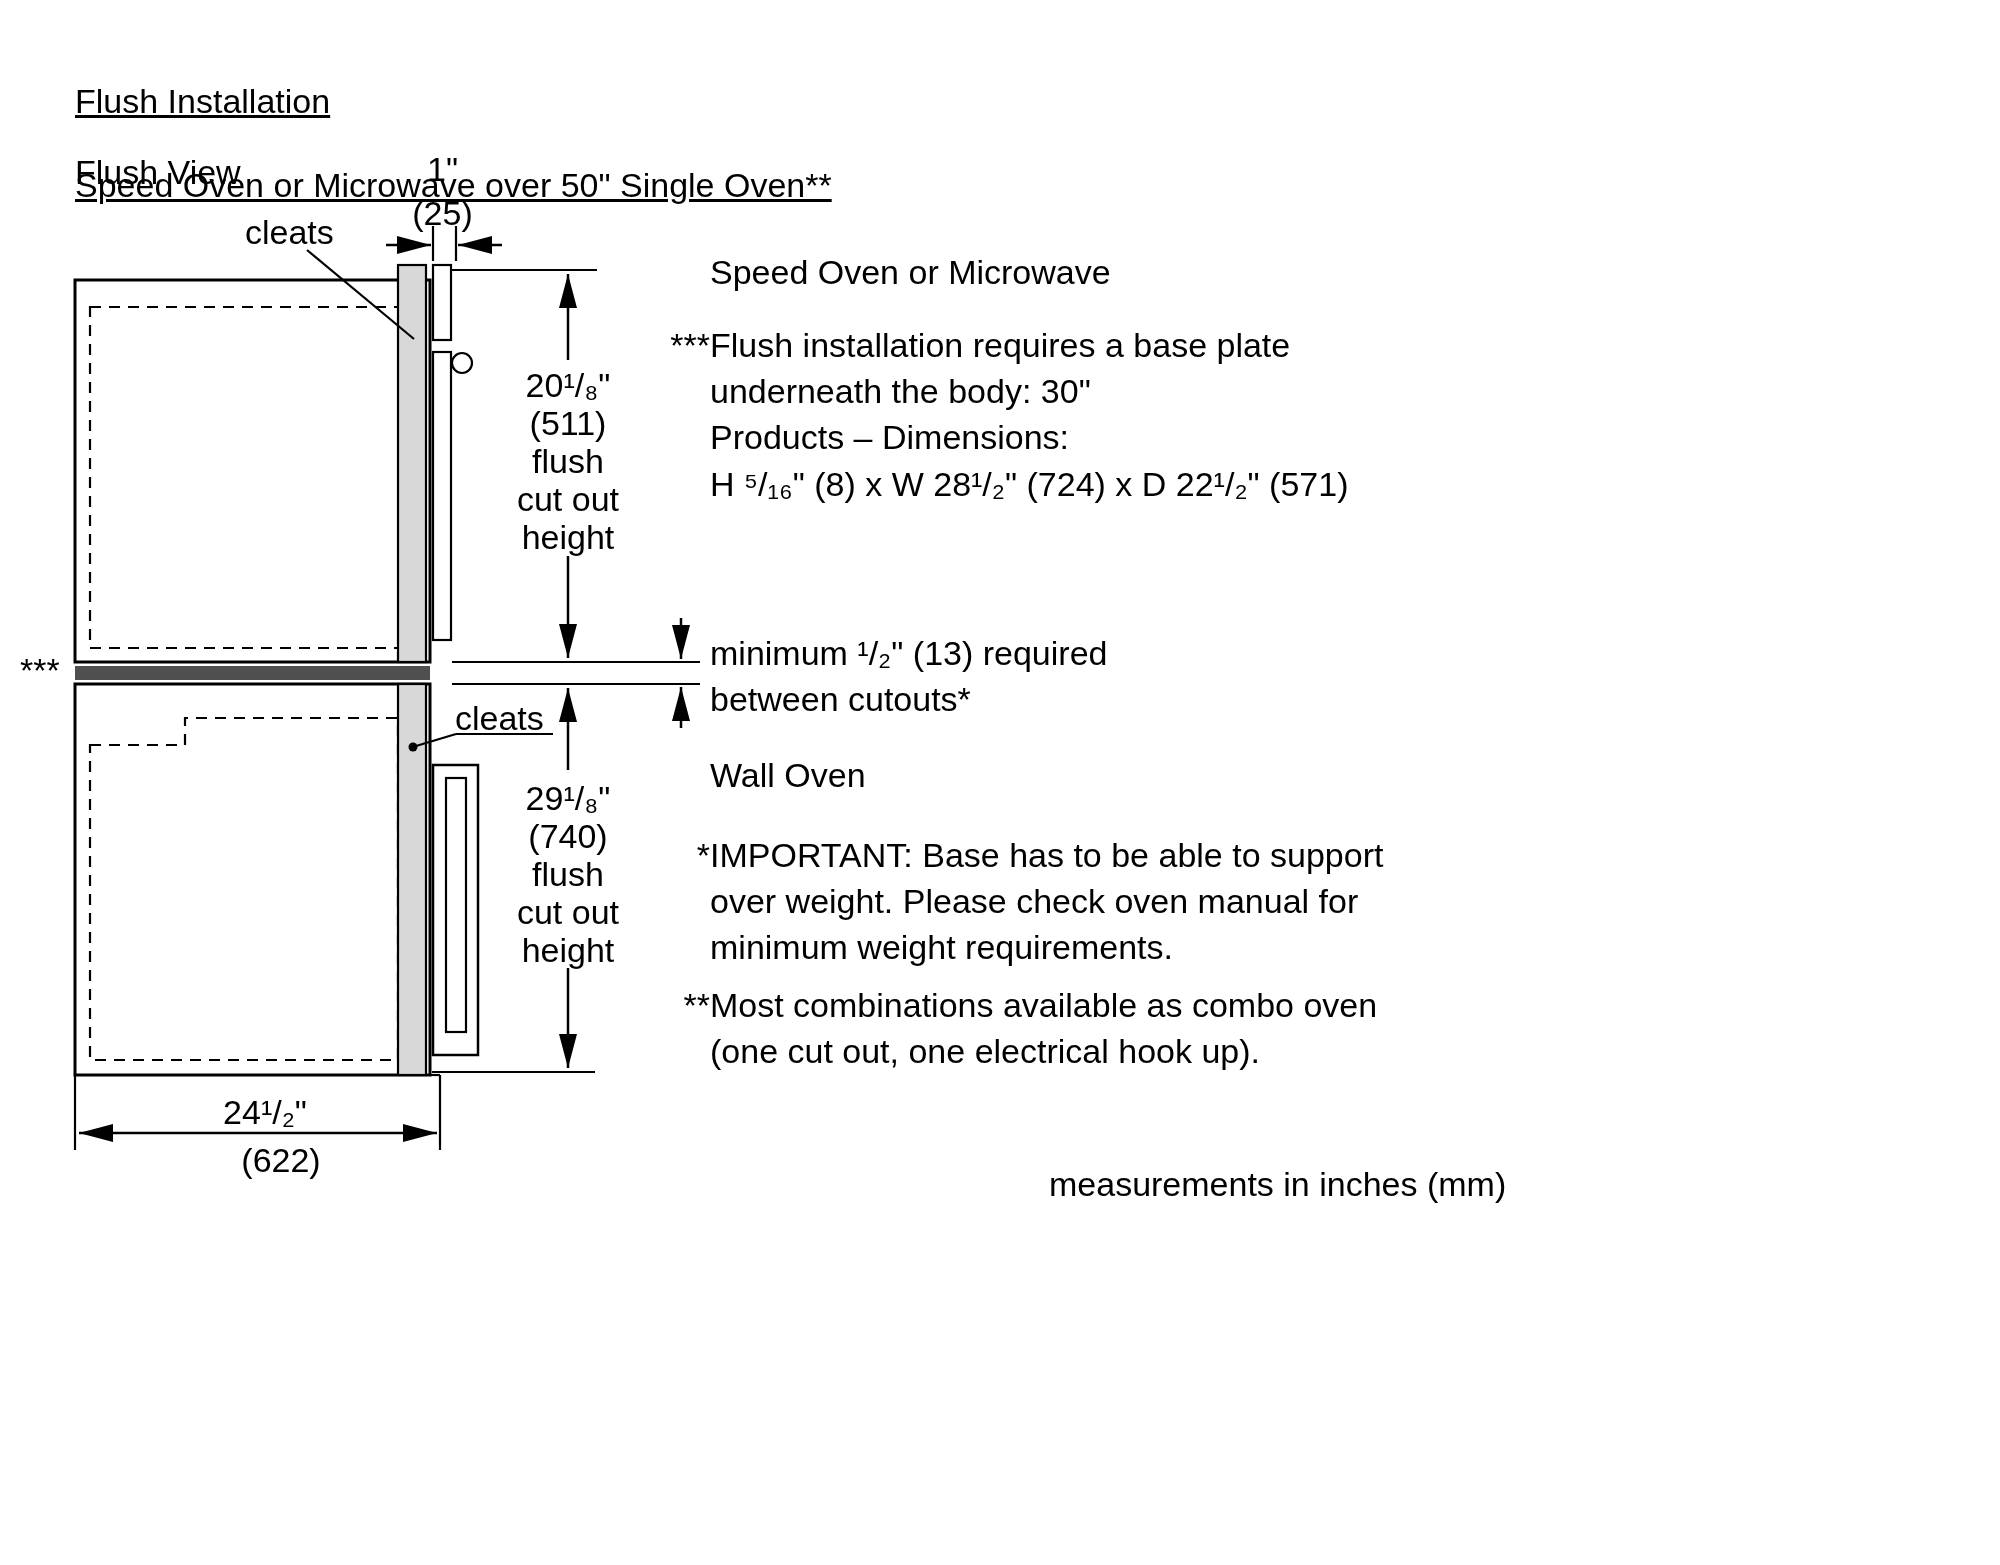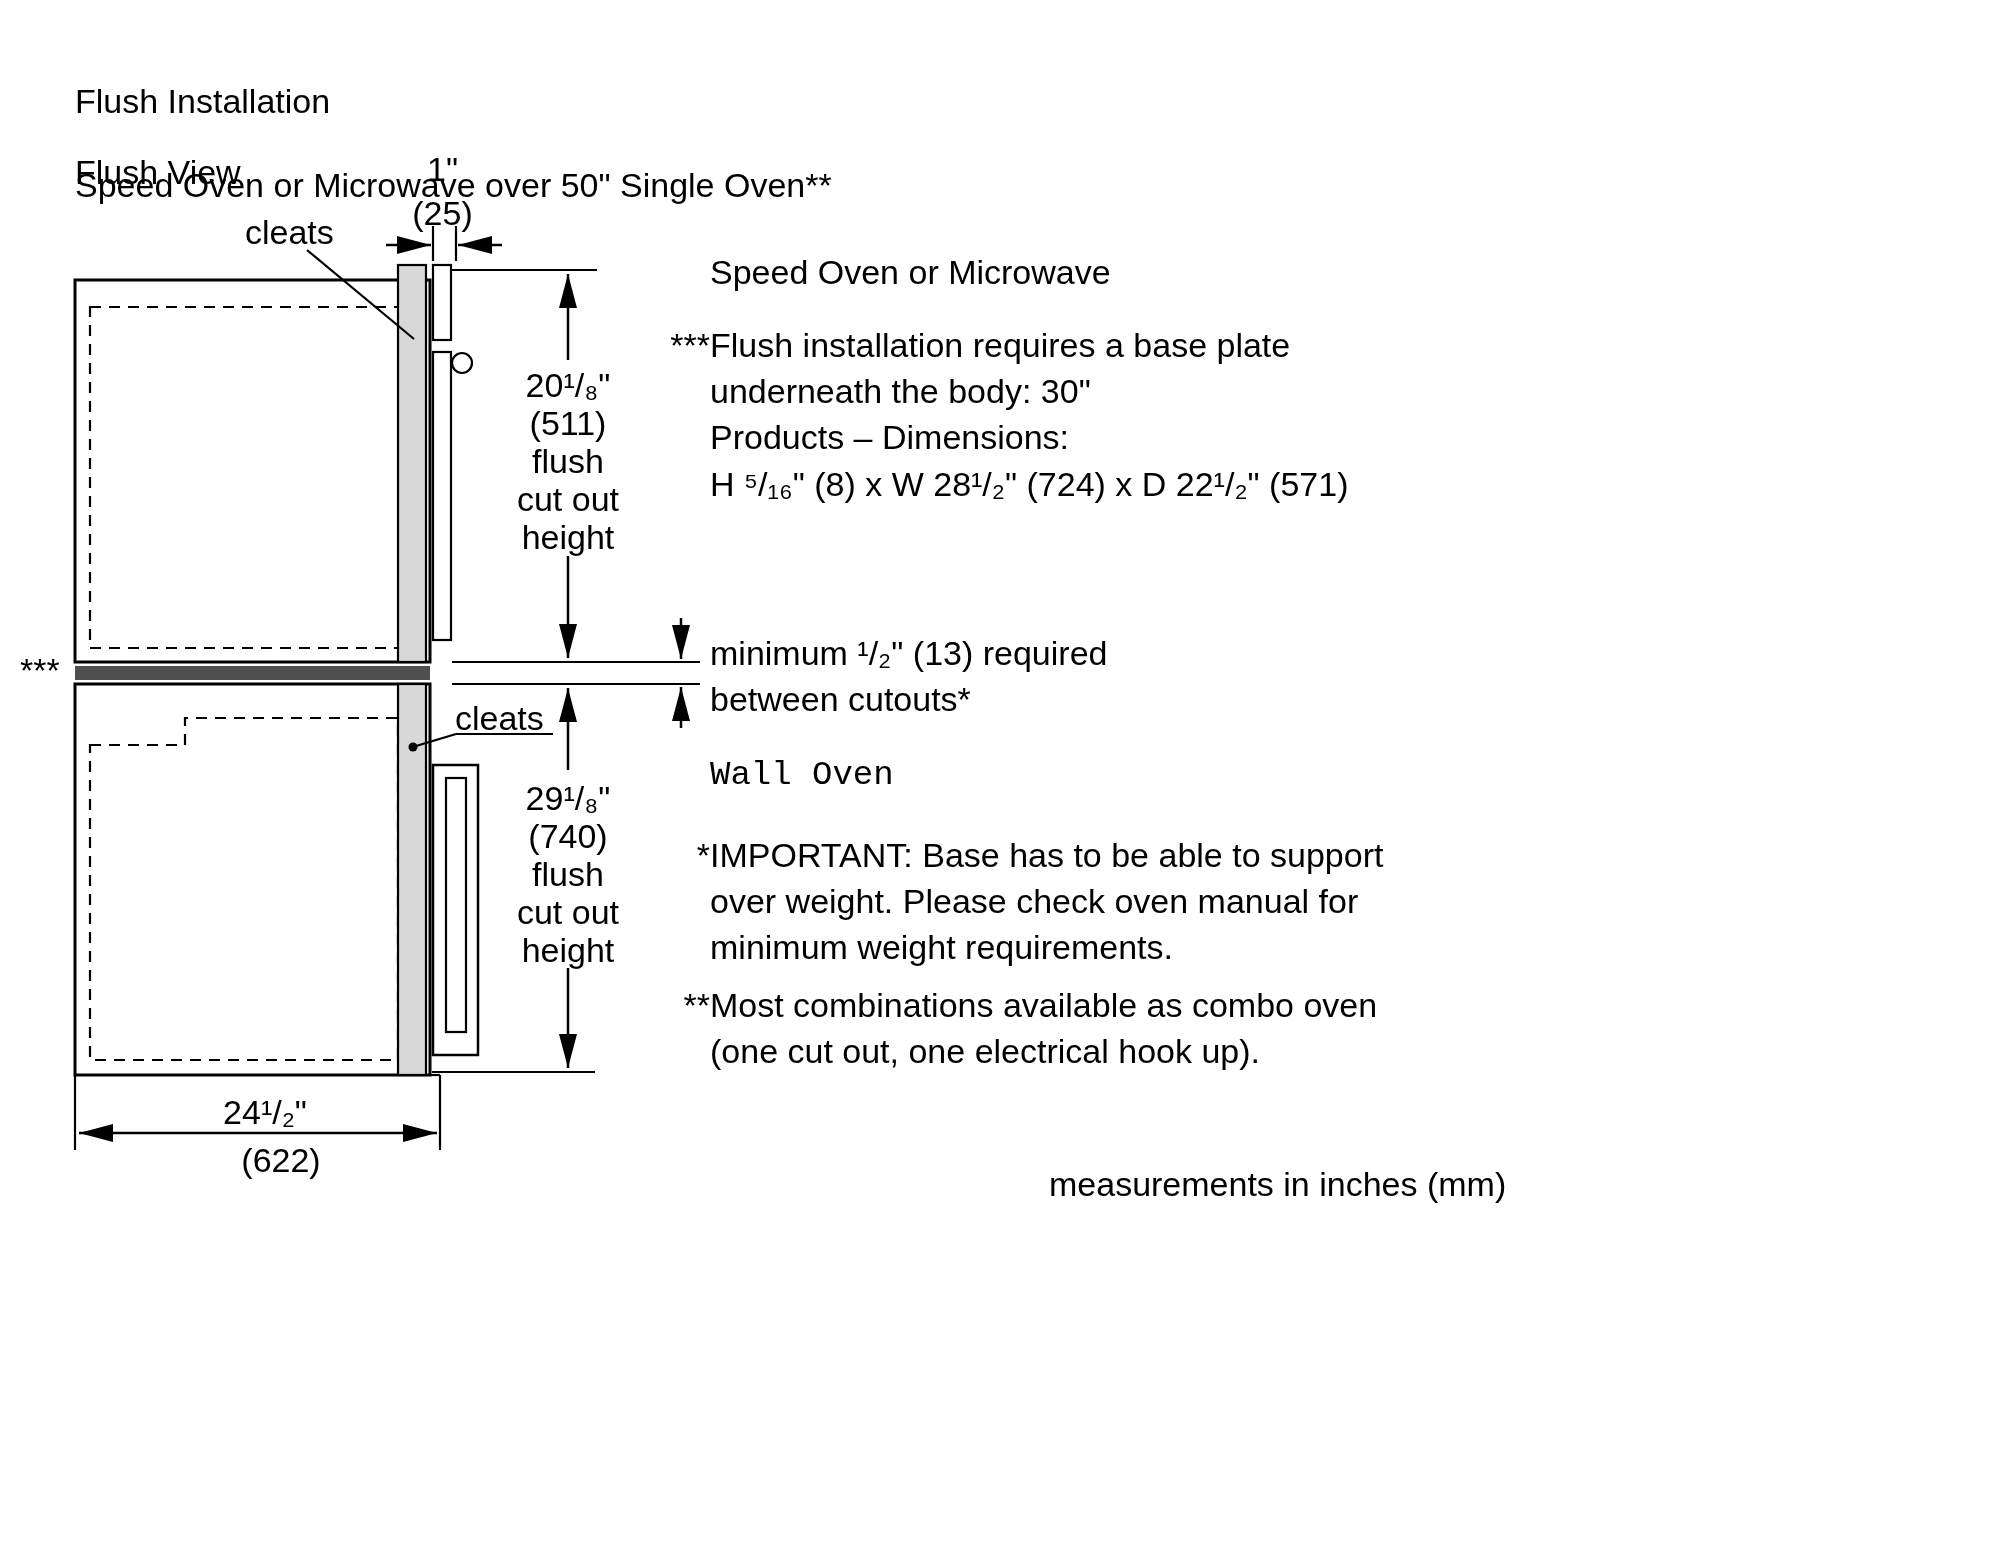--- a/index.html
+++ b/index.html
@@ -71,21 +71,21 @@
       <line x1="568" y1="968" x2="568" y2="1068" marker-end="url(#arrow)"></line>
       <line x1="432" y1="1072" x2="595" y2="1072" stroke-width="2.2"></line>
 
       <line x1="430" y1="1075" x2="440" y2="1075" stroke-width="2.2"></line>
       <line x1="75" y1="1075" x2="75" y2="1150" stroke-width="2.2"></line>
       <line x1="440" y1="1075" x2="440" y2="1150" stroke-width="2.2"></line>
       <line x1="79" y1="1133" x2="437" y2="1133" marker-start="url(#arrow)" marker-end="url(#arrow)"></line>
     </g>
   </svg>
 
-  <div class="t title" style="left:75px; top:38px;">
+  <div class="t title" style="left:75px; top:38px;text-decoration:underline;">
     <div>Flush Installation</div>
     <div>Speed Oven or Microwave over 50" Single Oven**</div>
   </div>
 
   <div class="t" style="left:75px; top:152px;">Flush View</div>
 
   <div class="t center dim" style="left:380px; top:147px; width:125px; line-height:1.3;">1"
 (25)</div>
 
   <div class="t" style="left:245px; top:212px;">cleats</div>
@@ -116,21 +116,21 @@
   <div class="t" style="left:710px; top:252px;">Speed Oven or Microwave</div>
 
   <div class="note" style="left:640px; top:322px;">
     <span class="marker">***</span>
     <span class="body">Flush installation requires a base plate
 underneath the body: 30"
 Products – Dimensions:
 H ⁵/₁₆" (8) x W 28¹/₂" (724) x D 22¹/₂" (571)</span>
   </div>
 
-  <div class="t" style="left:710px; top:755px;font-family:Liberation Mono, monospace;">Wall Oven</div>
+  <div class="t" style="left:710px; top:755px;">Wall Oven</div>
 
   <div class="note" style="left:640px; top:832px;">
     <span class="marker">*</span>
     <span class="body">IMPORTANT: Base has to be able to support
 over weight. Please check oven manual for
 minimum weight requirements.</span>
   </div>
 
   <div class="note" style="left:640px; top:982px;">
     <span class="marker">**</span>

